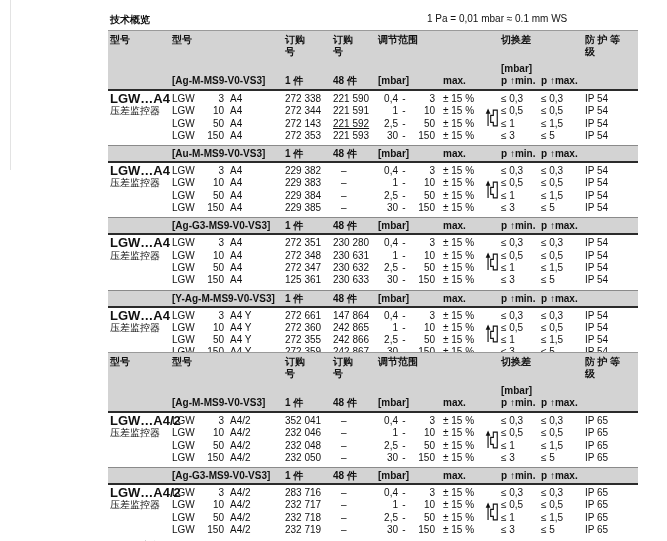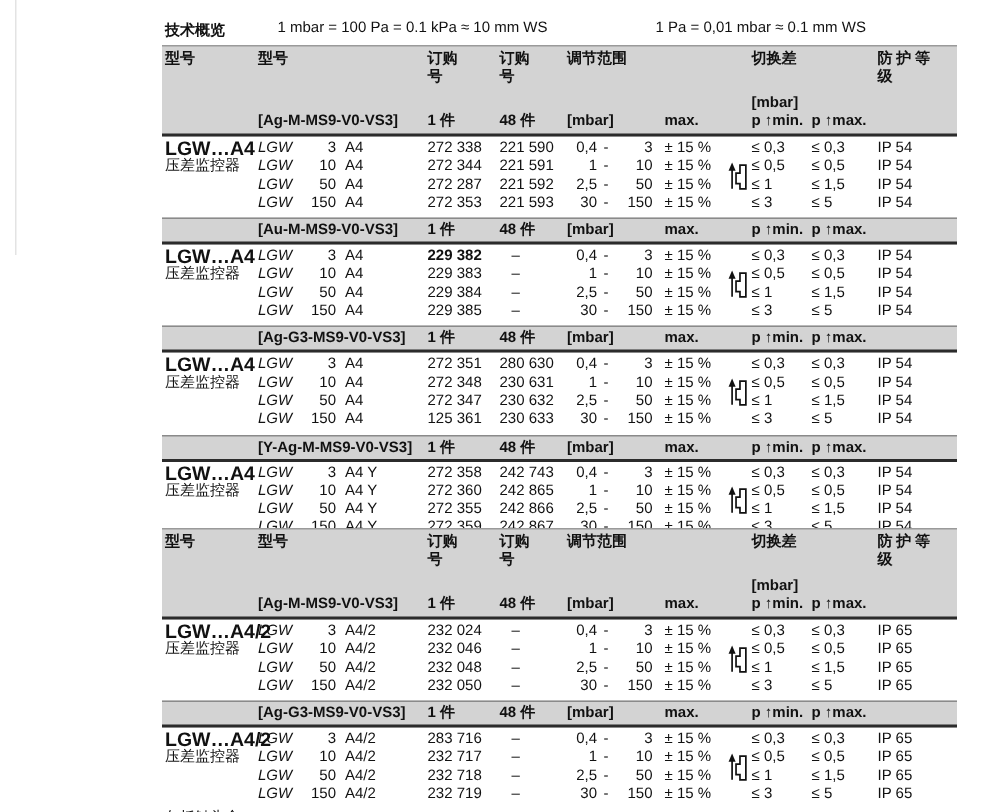--- a/index.html
+++ b/index.html
@@ -5,21 +5,21 @@
   :root{ --band:#d3d3d3; --rule:#2b2b2b; --ink:#111111; --faint:#8a8a8a; }
   html,body{margin:0;padding:0;width:667px;height:541px;overflow:hidden;background:#ffffff;}
   body{font-family:"Liberation Sans","DejaVu Sans",sans-serif;color:var(--ink);}
   .page{position:absolute;inset:0;width:667px;height:541px;background:#fff;}
   .scan-edge{position:absolute;left:10px;top:0;width:1px;height:170px;background:#e3e3e3;}
 
   
   .intro{position:absolute;top:13px;left:110px;width:557px;height:14px;font-size:10px;white-space:nowrap;}
   .intro .title{position:absolute;left:0;top:0;font-weight:bold;}
   .intro .f1{position:absolute;left:75px;top:0;}
-  .intro .f2{position:absolute;left:327px;top:0;}
+  .intro .f2{position:absolute;left:317px;top:0;}
 
   
   .tbl{position:absolute;left:108px;width:530px;}
   #t1{top:30px;} #t2{top:352px;}
 
   .grid{display:grid;grid-template-columns:62px 113px 48px 45px 65px 42px 16px 40px 44px 55px;}
 
   .thead{background:var(--band);border-top:1px solid #9a9a9a;border-bottom:2px solid var(--rule);
          min-height:53px;display:flex;flex-direction:column;justify-content:space-between;
          padding:3px 0 2px 0;}
@@ -35,42 +35,41 @@
   .block{padding:2px 0 3px 0;grid-auto-rows:12.3px;font-size:10px;line-height:12.3px;}
   .block:last-of-type{border-bottom:1px solid #555;}
   #t2 .block:last-of-type{border-bottom:none;}
 
   .cell{padding-left:2px;white-space:nowrap;}
   .group{display:flex;flex-direction:column;}
   .g-label{font-weight:bold;font-size:13px;line-height:12.3px;}
   .g-role{width:22px;font-size:10px;line-height:12.3px;word-break:break-all;}
 
   .model{display:flex;}
-  .m-brand{width:30px;font-style:italic;}
+  .m-brand{width:30px;}
   .m-size{width:22px;text-align:right;}
   .m-suf{margin-left:6px;}
 
   .range{display:flex;}
   .r-lo{width:20px;text-align:right;}
   .r-dash{width:12px;text-align:center;}
   .r-hi{width:25px;text-align:right;}
 
   .dash{padding-left:10px;}
   .icon-cell{display:flex;align-items:center;justify-content:flex-start;}
 
   .foot{font-size:10px;line-height:12px;padding:1px 0 2px 2px;border-bottom:1px solid #444;}
 </style>
 </head>
 <body>
 
 <div class="page">
   <div class="scan-edge"></div>
   <div class="intro">
     <span class="title">技术概览</span>
-    <span class="f1">1 mbar = 100 Pa = 0.1 kPa ≈ 10 mm WS</span>
     <span class="f2">1 Pa = 0,01 mbar ≈ 0.1 mm WS</span>
   </div>
   <div id="tables">
       <div class="tbl" id="t1">
         <div class="thead">
           <div class="grid">
             <div class="th" style="grid-column: 1;">型号</div>
             <div class="th" style="grid-column: 2;">型号</div>
             <div class="th w24" style="grid-column: 3;">订购号</div>
             <div class="th w24" style="grid-column: 4;">订购号</div>
@@ -133,22 +132,22 @@
           </div>
           <div class="cell" style="grid-area: 2 / 6;">± 15 %</div>
           <div class="cell" style="grid-area: 2 / 8;">≤ 0,5</div>
           <div class="cell" style="grid-area: 2 / 9;">≤ 0,5</div>
           <div class="cell" style="grid-area: 2 / 10;">IP 54</div>
           <div class="model cell" style="grid-area: 3 / 2;">
             <div class="m-brand">LGW</div>
             <div class="m-size">50</div>
             <div class="m-suf">A4</div>
           </div>
-          <div class="cell" style="grid-area: 3 / 3;">272 287</div>
-          <div class="cell" style="grid-area: 3 / 4;">221 592</div>
+          <div class="cell" style="grid-area: 3 / 3;">272 143</div>
+          <div class="cell" style="grid-area: 3 / 4; text-decoration: underline;">221 592</div>
           <div class="range cell" style="grid-area: 3 / 5;">
             <div class="r-lo">2,5</div>
             <div class="r-dash">-</div>
             <div class="r-hi">50</div>
           </div>
           <div class="cell" style="grid-area: 3 / 6;">± 15 %</div>
           <div class="cell" style="grid-area: 3 / 8;">≤ 1</div>
           <div class="cell" style="grid-area: 3 / 9;">≤ 1,5</div>
           <div class="cell" style="grid-area: 3 / 10;">IP 54</div>
           <div class="model cell" style="grid-area: 4 / 2;">
@@ -189,21 +188,21 @@
               <line x1="3.5" y1="23" x2="3.5" y2="8" stroke="#111" stroke-width="1.3"></line>
               <path d="M3.5 3 L0.8 9.2 H6.2 Z" fill="#111"></path>
               <path d="M9.5 5 h4.5 v18 h-4.5 v-4 h-3 v-8 h3 z" fill="none" stroke="#111" stroke-width="1.3"></path>
             </svg>
           </div>
           <div class="model cell" style="grid-area: 1 / 2;">
             <div class="m-brand">LGW</div>
             <div class="m-size">3</div>
             <div class="m-suf">A4</div>
           </div>
-          <div class="cell" style="grid-area: 1 / 3; font-weight: bold;">229 382</div>
+          <div class="cell" style="grid-area: 1 / 3;">229 382</div>
           <div class="cell dash" style="grid-area: 1 / 4;">–</div>
           <div class="range cell" style="grid-area: 1 / 5;">
             <div class="r-lo">0,4</div>
             <div class="r-dash">-</div>
             <div class="r-hi">3</div>
           </div>
           <div class="cell" style="grid-area: 1 / 6;">± 15 %</div>
           <div class="cell" style="grid-area: 1 / 8;">≤ 0,3</div>
           <div class="cell" style="grid-area: 1 / 9;">≤ 0,3</div>
           <div class="cell" style="grid-area: 1 / 10;">IP 54</div>
@@ -278,21 +277,21 @@
               <path d="M3.5 3 L0.8 9.2 H6.2 Z" fill="#111"></path>
               <path d="M9.5 5 h4.5 v18 h-4.5 v-4 h-3 v-8 h3 z" fill="none" stroke="#111" stroke-width="1.3"></path>
             </svg>
           </div>
           <div class="model cell" style="grid-area: 1 / 2;">
             <div class="m-brand">LGW</div>
             <div class="m-size">3</div>
             <div class="m-suf">A4</div>
           </div>
           <div class="cell" style="grid-area: 1 / 3;">272 351</div>
-          <div class="cell" style="grid-area: 1 / 4;">280 630</div>
+          <div class="cell" style="grid-area: 1 / 4;">230 280</div>
           <div class="range cell" style="grid-area: 1 / 5;">
             <div class="r-lo">0,4</div>
             <div class="r-dash">-</div>
             <div class="r-hi">3</div>
           </div>
           <div class="cell" style="grid-area: 1 / 6;">± 15 %</div>
           <div class="cell" style="grid-area: 1 / 8;">≤ 0,3</div>
           <div class="cell" style="grid-area: 1 / 9;">≤ 0,3</div>
           <div class="cell" style="grid-area: 1 / 10;">IP 54</div>
           <div class="model cell" style="grid-area: 2 / 2;">
@@ -365,22 +364,22 @@
               <line x1="3.5" y1="23" x2="3.5" y2="8" stroke="#111" stroke-width="1.3"></line>
               <path d="M3.5 3 L0.8 9.2 H6.2 Z" fill="#111"></path>
               <path d="M9.5 5 h4.5 v18 h-4.5 v-4 h-3 v-8 h3 z" fill="none" stroke="#111" stroke-width="1.3"></path>
             </svg>
           </div>
           <div class="model cell" style="grid-area: 1 / 2;">
             <div class="m-brand">LGW</div>
             <div class="m-size">3</div>
             <div class="m-suf">A4 Y</div>
           </div>
-          <div class="cell" style="grid-area: 1 / 3;">272 358</div>
-          <div class="cell" style="grid-area: 1 / 4;">242 743</div>
+          <div class="cell" style="grid-area: 1 / 3;">272 661</div>
+          <div class="cell" style="grid-area: 1 / 4;">147 864</div>
           <div class="range cell" style="grid-area: 1 / 5;">
             <div class="r-lo">0,4</div>
             <div class="r-dash">-</div>
             <div class="r-hi">3</div>
           </div>
           <div class="cell" style="grid-area: 1 / 6;">± 15 %</div>
           <div class="cell" style="grid-area: 1 / 8;">≤ 0,3</div>
           <div class="cell" style="grid-area: 1 / 9;">≤ 0,3</div>
           <div class="cell" style="grid-area: 1 / 10;">IP 54</div>
           <div class="model cell" style="grid-area: 2 / 2;">
@@ -467,21 +466,21 @@
               <line x1="3.5" y1="23" x2="3.5" y2="8" stroke="#111" stroke-width="1.3"></line>
               <path d="M3.5 3 L0.8 9.2 H6.2 Z" fill="#111"></path>
               <path d="M9.5 5 h4.5 v18 h-4.5 v-4 h-3 v-8 h3 z" fill="none" stroke="#111" stroke-width="1.3"></path>
             </svg>
           </div>
           <div class="model cell" style="grid-area: 1 / 2;">
             <div class="m-brand">LGW</div>
             <div class="m-size">3</div>
             <div class="m-suf">A4/2</div>
           </div>
-          <div class="cell" style="grid-area: 1 / 3;">232 024</div>
+          <div class="cell" style="grid-area: 1 / 3;">352 041</div>
           <div class="cell dash" style="grid-area: 1 / 4;">–</div>
           <div class="range cell" style="grid-area: 1 / 5;">
             <div class="r-lo">0,4</div>
             <div class="r-dash">-</div>
             <div class="r-hi">3</div>
           </div>
           <div class="cell" style="grid-area: 1 / 6;">± 15 %</div>
           <div class="cell" style="grid-area: 1 / 8;">≤ 0,3</div>
           <div class="cell" style="grid-area: 1 / 9;">≤ 0,3</div>
           <div class="cell" style="grid-area: 1 / 10;">IP 65</div>

